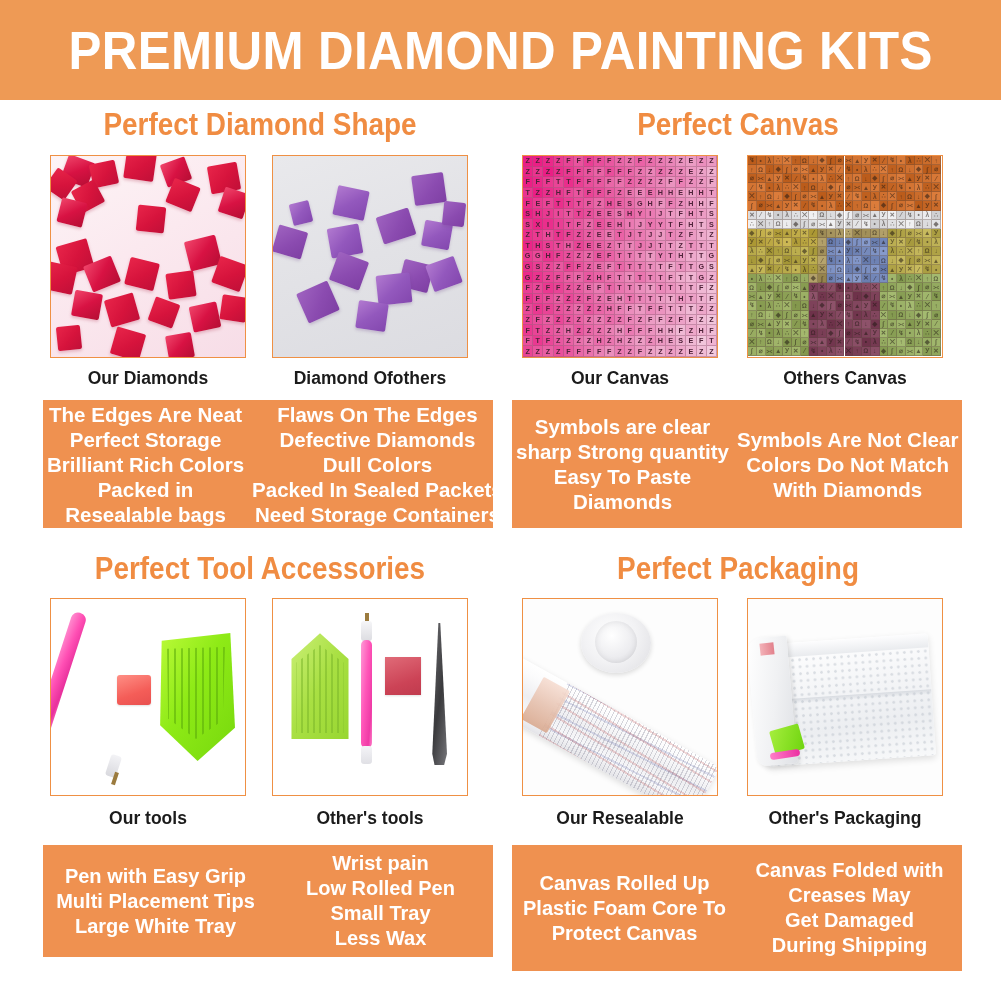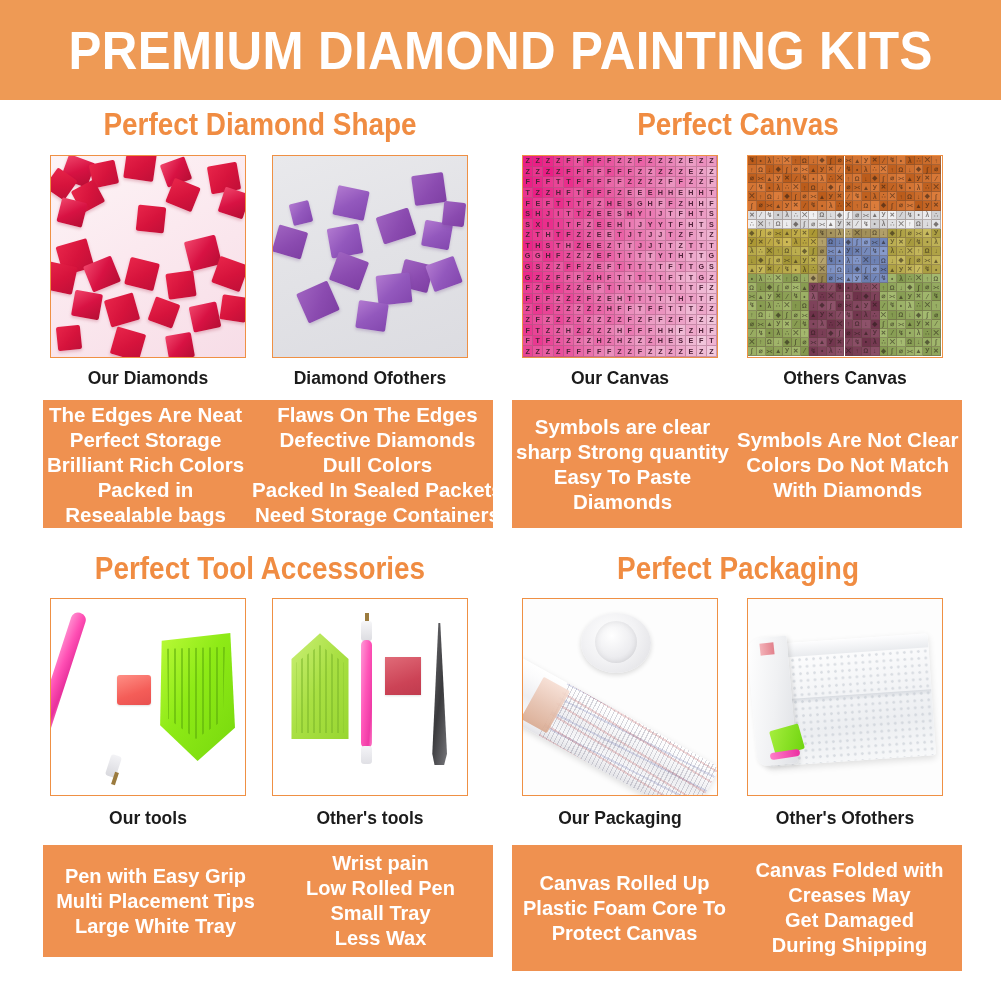--- a/index.html
+++ b/index.html
@@ -1213,22 +1213,22 @@
                   box-shadow: 2px 2px 5px rgba(0,0,0,.12);"></div>
       <div style="position:absolute; left:24px; top:128px; width:30px; height:26px;
                   background:linear-gradient(120deg,#a6ee3d,#6fd40f); transform:rotate(-16deg); border-radius:2px;"></div>
       <div style="position:absolute; left:22px; top:152px; width:30px; height:7px;
                   background:linear-gradient(90deg,#ff7ec8,#ec2fa2); transform:rotate(-9deg); border-radius:4px;"></div>
       <div style="position:absolute; left:12px; top:44px; width:14px; height:12px;
                   background:linear-gradient(90deg,#f3b2b8,#e2818c); transform:rotate(-6deg);"></div>
     </div>
   </div>
 
-  <div class="caption" style="left:522px; top:808px; width:196px;">Our Packaging</div>
-  <div class="caption" style="left:747px; top:808px; width:196px;">Other's Ofothers</div>
+  <div class="caption" style="left:522px; top:808px; width:196px;">Our Resealable</div>
+  <div class="caption" style="left:747px; top:808px; width:196px;">Other's Packaging</div>
 
   <div class="panel small" style="left:512px; top:845px; width:450px; height:126px;">
     <div class="col">
       <div class="line">Canvas Rolled Up</div>
       <div class="line">Plastic Foam Core To</div>
       <div class="line">Protect Canvas</div>
     </div>
     <div class="col">
       <div class="line">Canvas Folded with</div>
       <div class="line">Creases May</div>

